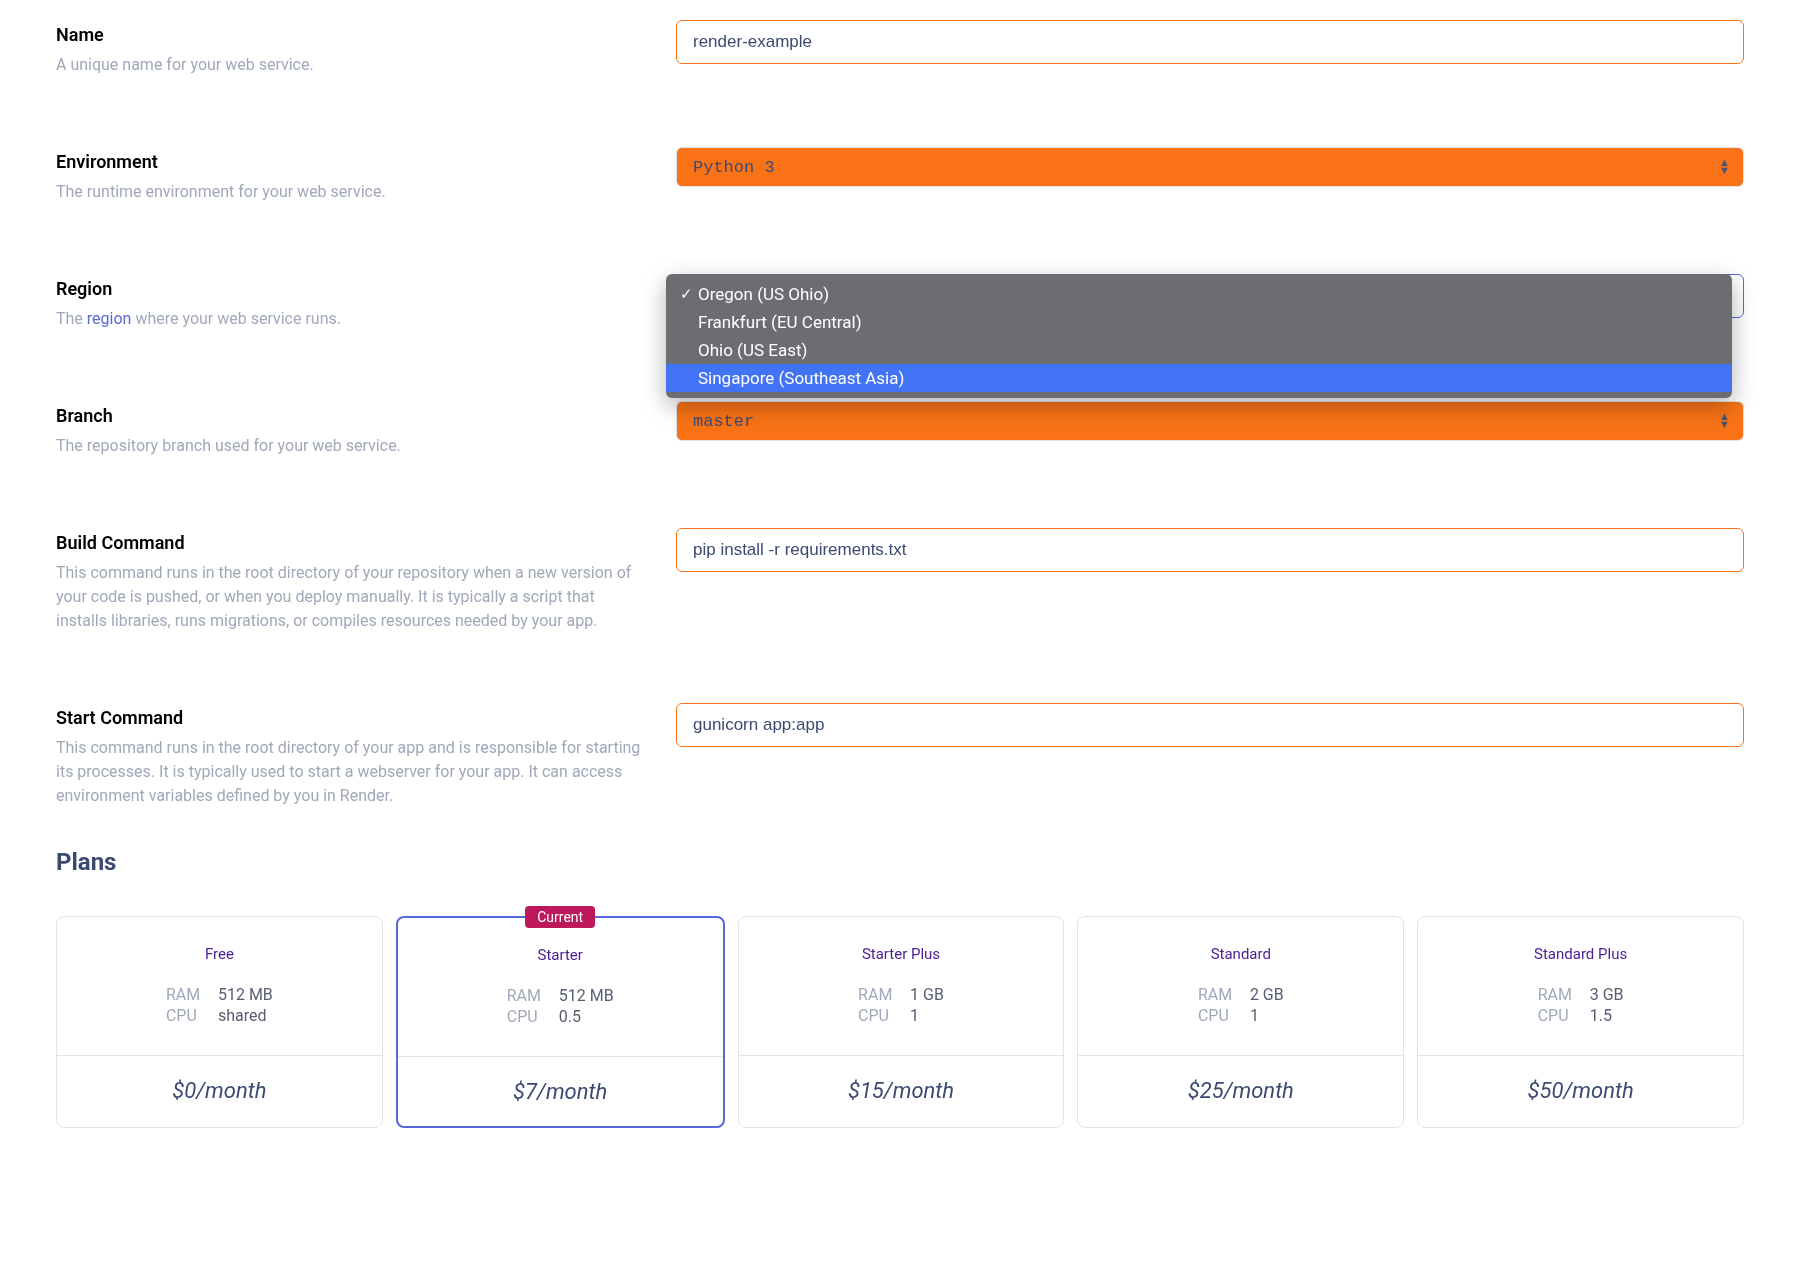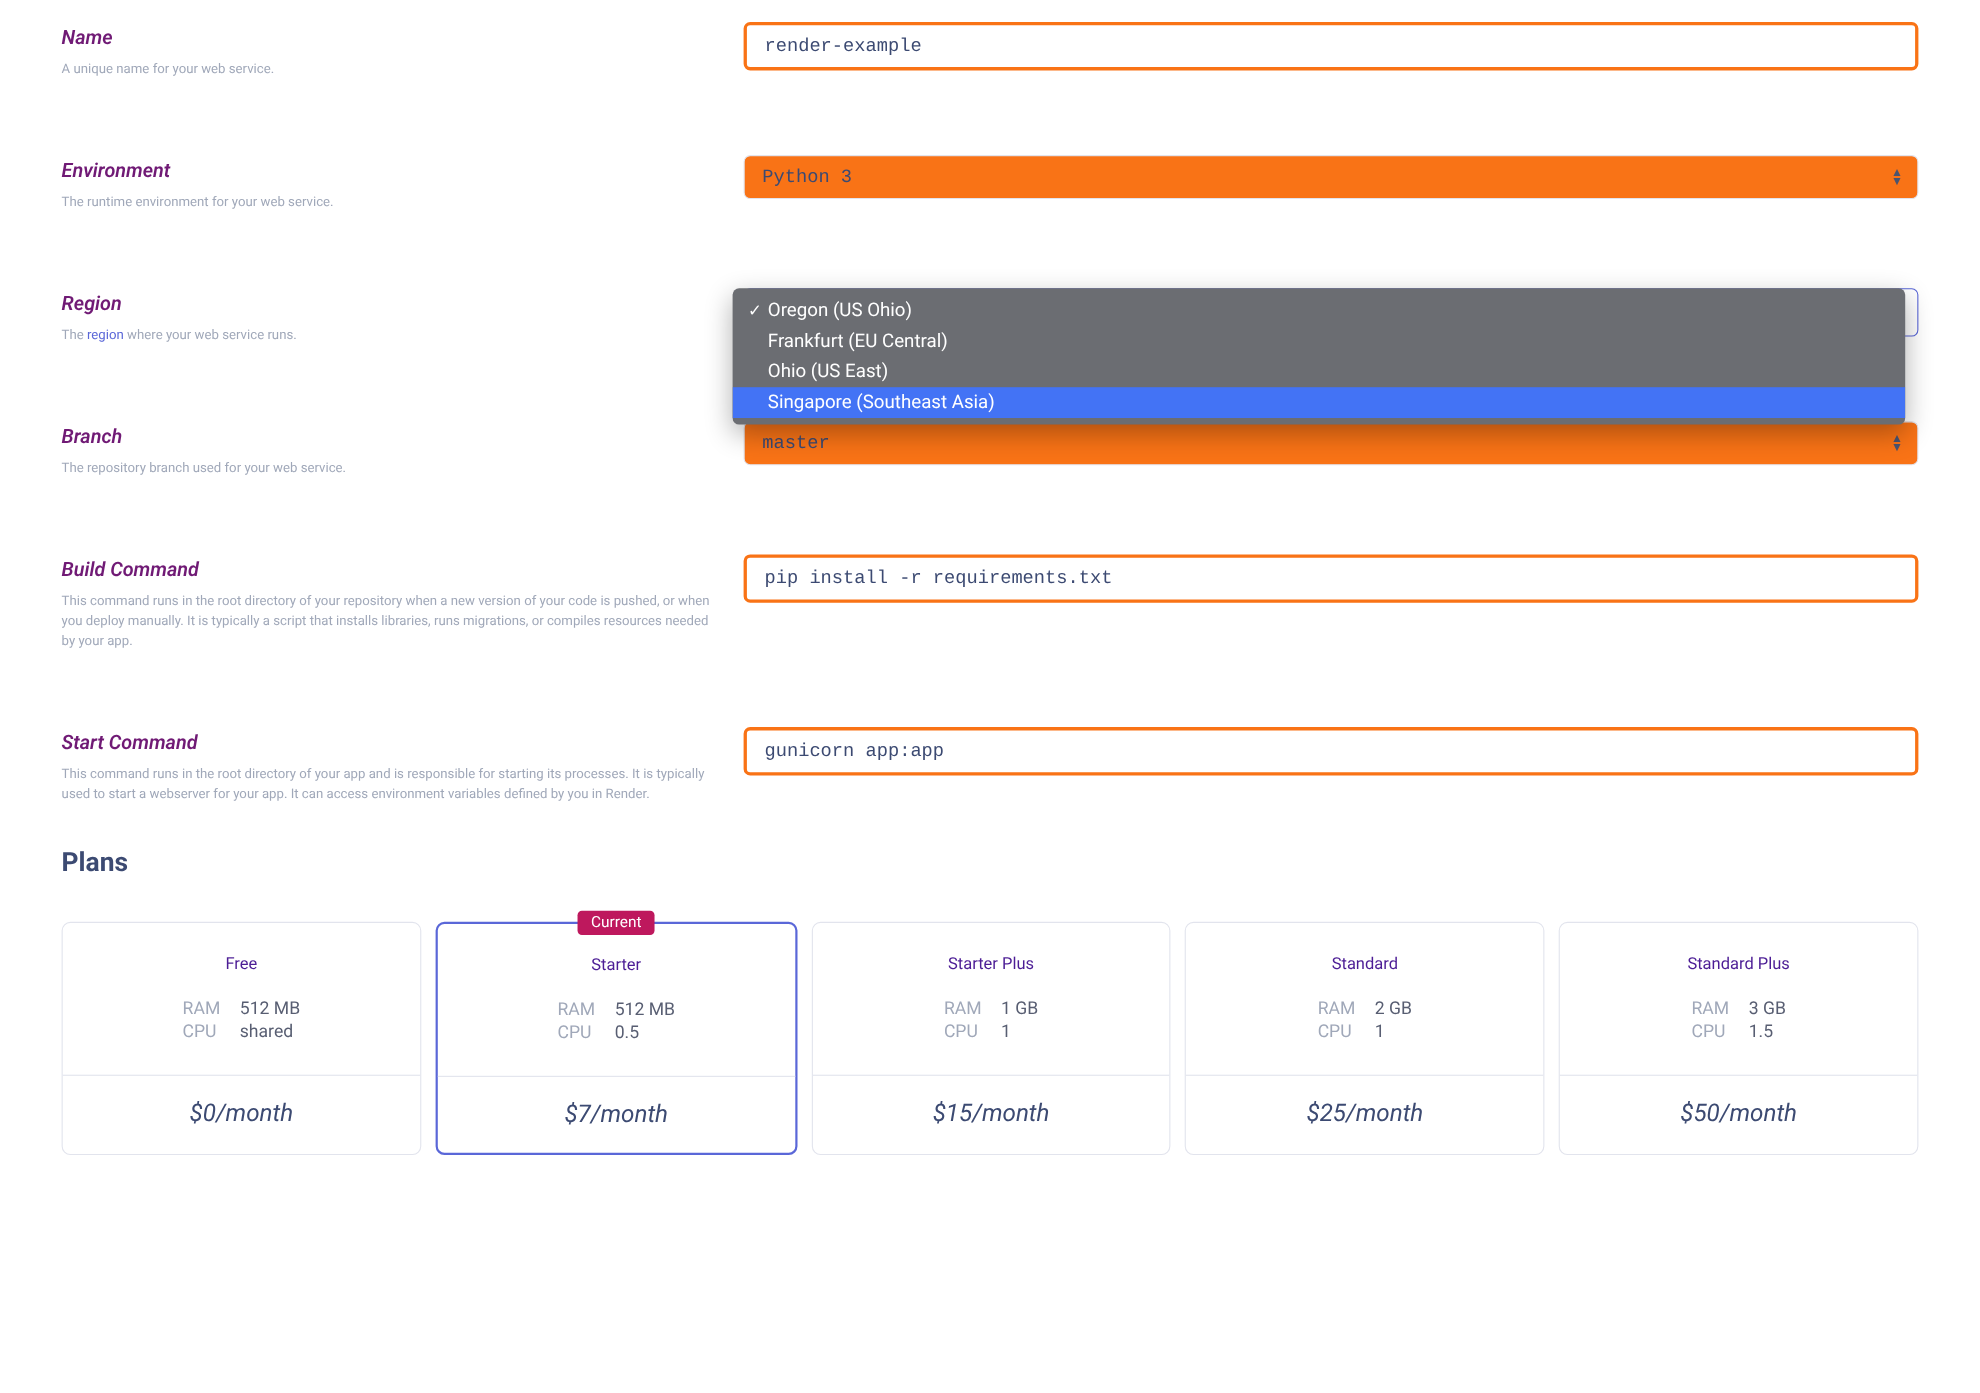--- a/index.html
+++ b/index.html
@@ -26,41 +26,40 @@
       flex-shrink: 0;
       padding-top: 4px;
     }
     .right-col {
       flex: 1;
       position: relative;
     }
     .field-label {
       font-size: 18px;
       font-weight: 600;
-      color: #701a75;
+      color: #000000;
       margin-bottom: 8px;
-      font-style: italic;
     }
     .field-desc {
-      font-size: 12px;
+      font-size: 16px;
       color: #a0a8b9;
       line-height: 1.5;
       max-width: 590px;
     }
     .field-desc a {
       color: #5a67d8;
       text-decoration: none;
     }
     .text-input {
       width: 100%;
       height: 44px;
-      border: 3px solid #f97316;
+      border: 1px solid #f97316;
       border-radius: 6px;
       padding: 0 16px;
-      font-family: Liberation Mono, monospace;
+      font-family: Liberation Sans, sans-serif;
       font-size: 17px;
       color: #3c4a72;
       background: #ffffff;
     }
     .text-input::placeholder {
       color: #8891a5;
     }
     .select-wrapper {
       position: relative;
       width: 100%;

